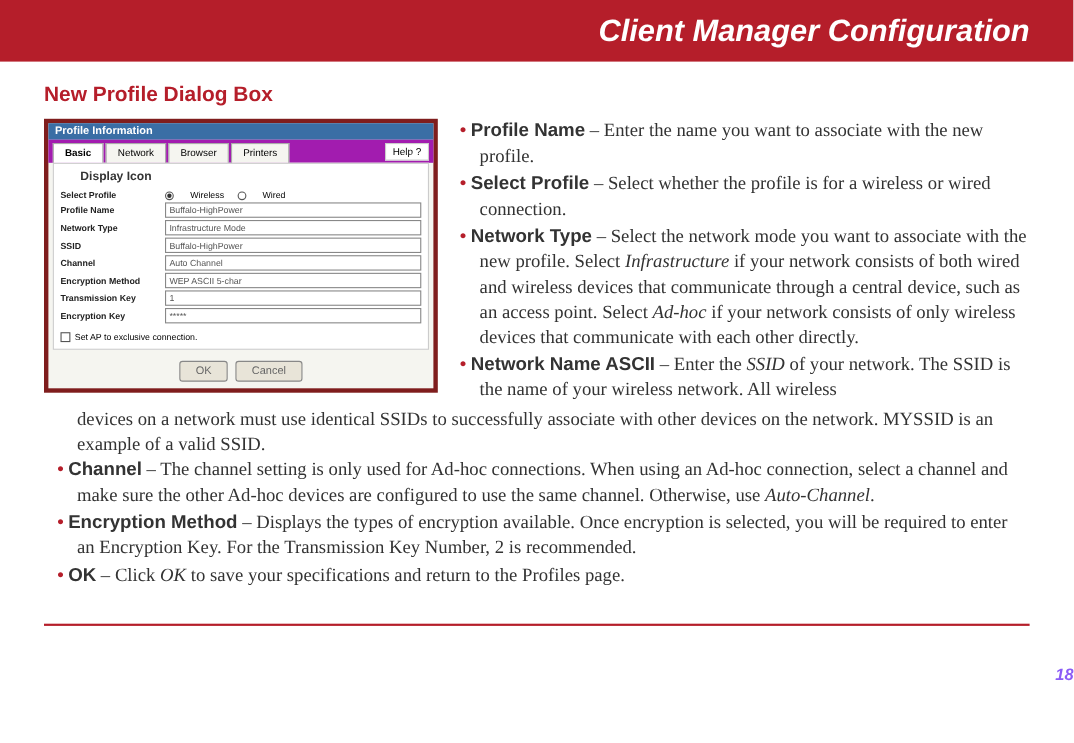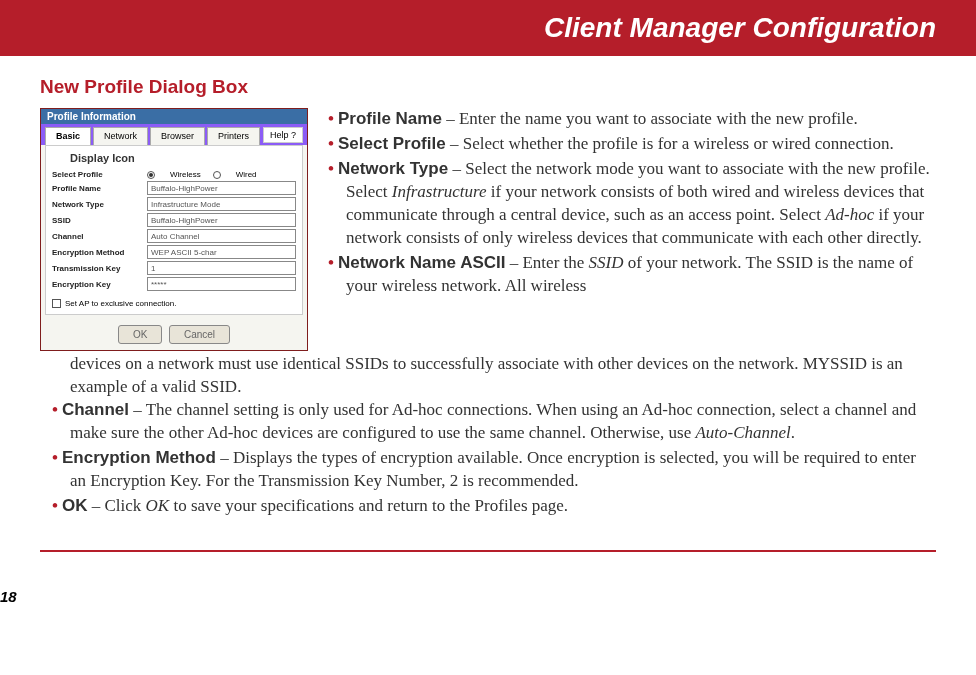--- a/index.html
+++ b/index.html
@@ -28,38 +28,38 @@
       font-weight: bold;
       color: #b51e2a;
       font-size: 19px;
       margin-bottom: 10px;
     }
     .top-block {
       display: flex;
       align-items: flex-start;
     }
     .dialog-preview {
-      width: 268px;
-      border: 1px solid #7f1d1d;
+      width: 358px;
+      border: 4px solid #7f1d1d;
       font-family: Tahoma, Arial, sans-serif;
       font-size: 9px;
       background: #f5f5f0;
       margin-right: 20px;
       flex-shrink: 0;
     }
     .dialog-title {
       background: #3a6ea5;
       color: #fff;
       padding: 2px 6px;
       font-size: 10px;
       font-weight: bold;
     }
     .dialog-tabs {
       display: flex;
-      background: #8b5cf6;
+      background: #a21caf;
       padding: 3px 4px 0 4px;
     }
     .dialog-tab {
       padding: 3px 10px;
       border: 1px solid #aaa;
       background: #f5f5f0;
       margin-right: 2px;
       border-bottom: none;
       font-size: 9px;
     }
@@ -172,22 +172,22 @@
     .indent-cont {
       padding-left: 30px;
       text-indent: 0;
     }
     .footer-line {
       height: 2px;
       background: #b51e2a;
       margin: 20px 40px 6px 40px;
     }
     .page-num {
-      text-align: left;
-      color: #000000;
+      text-align: right;
+      color: #8b5cf6;
       font-family: Arial, Helvetica, sans-serif;
       font-weight: bold;
       font-style: italic;
       font-size: 15px;
       margin-top: 36px;
     }
   </style>
 </head>
 <body>
 

